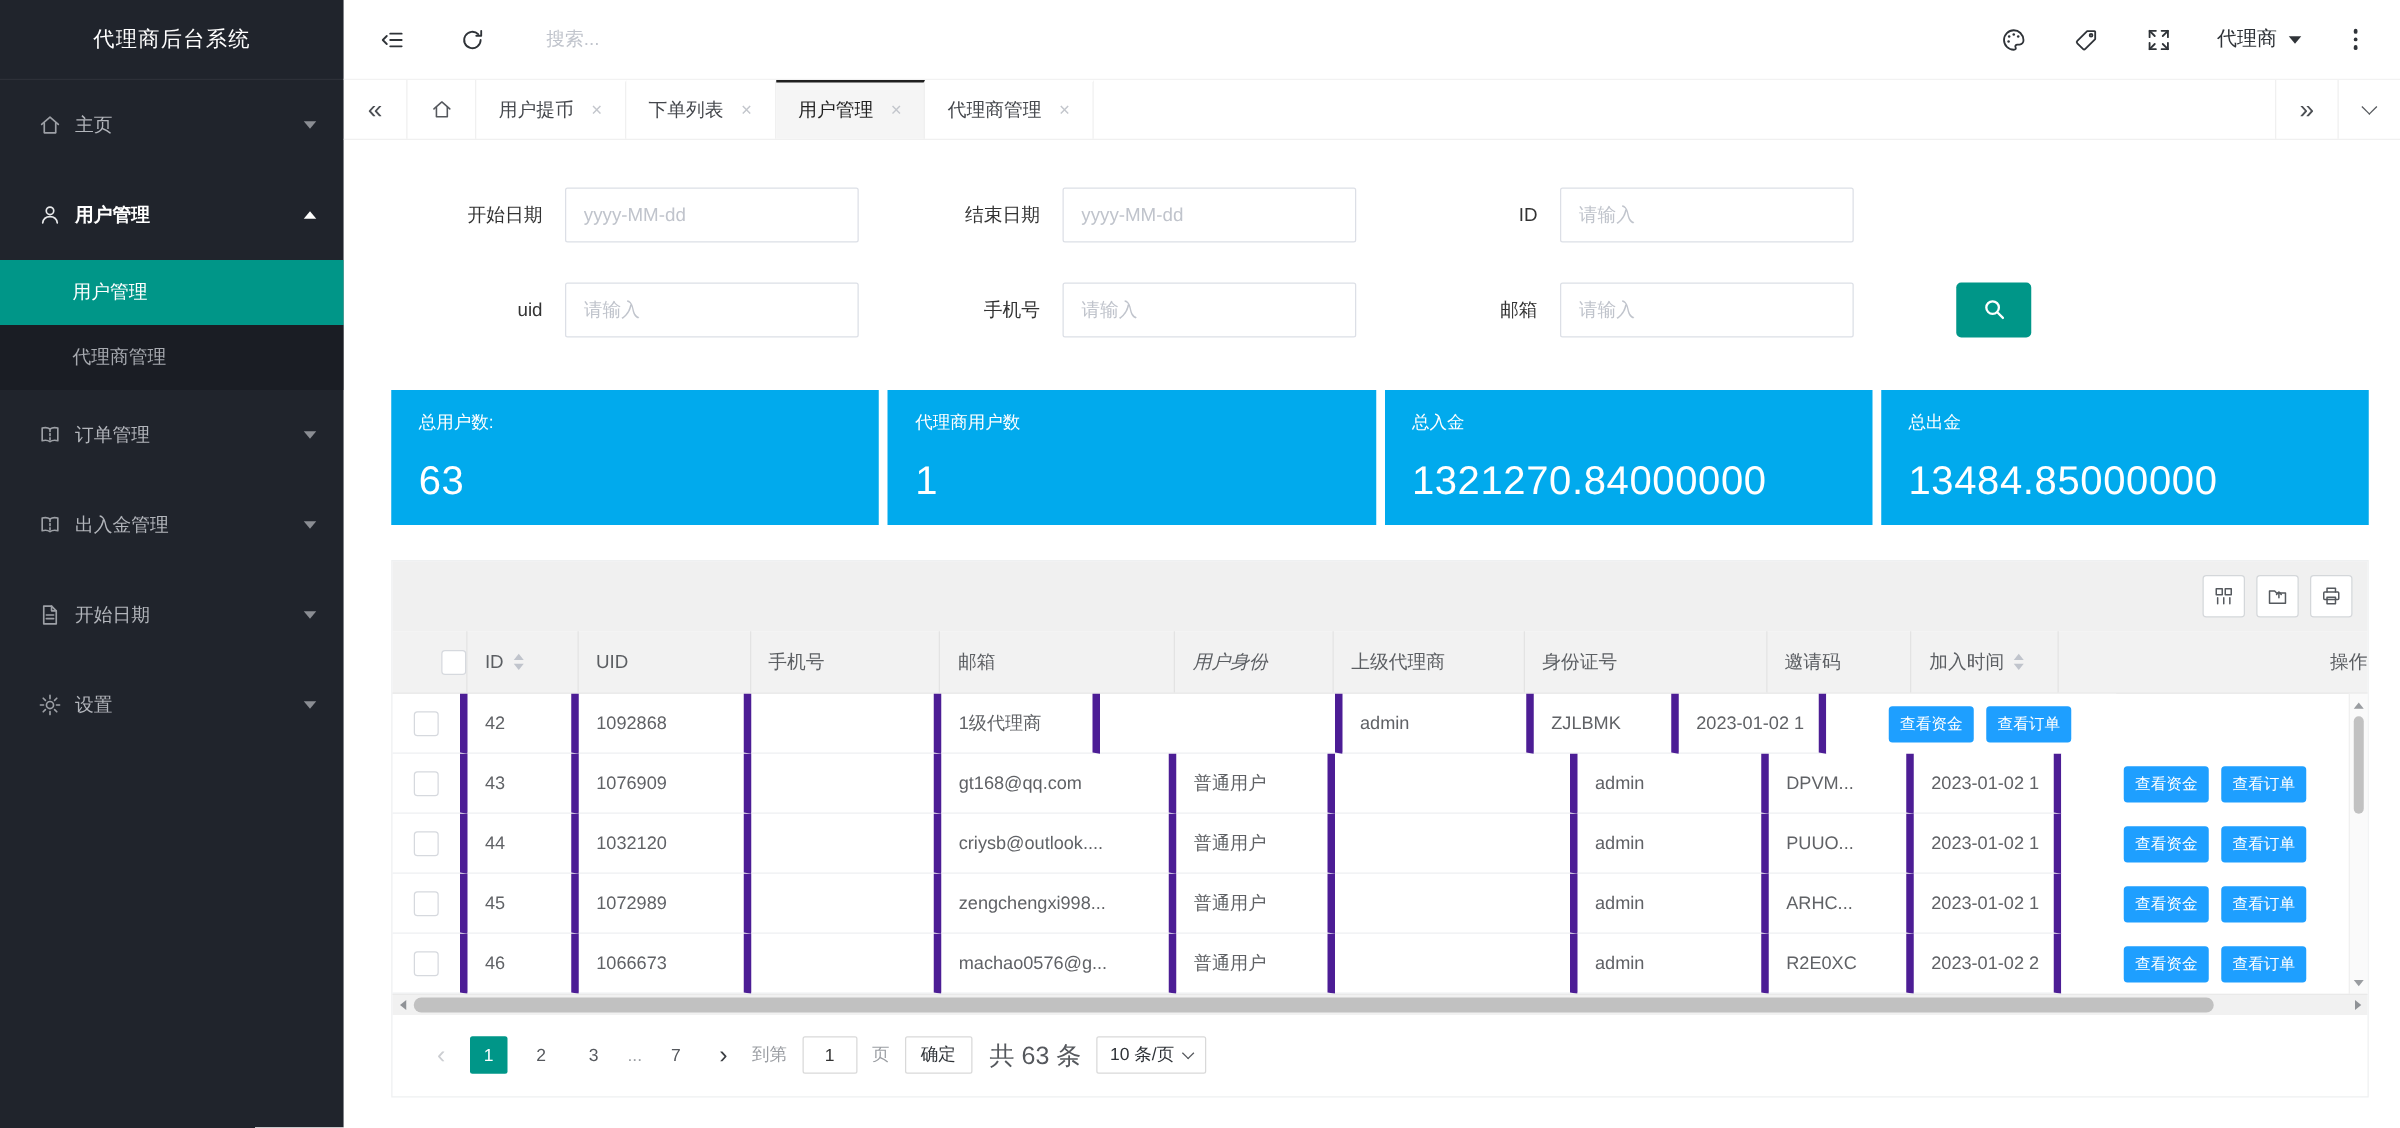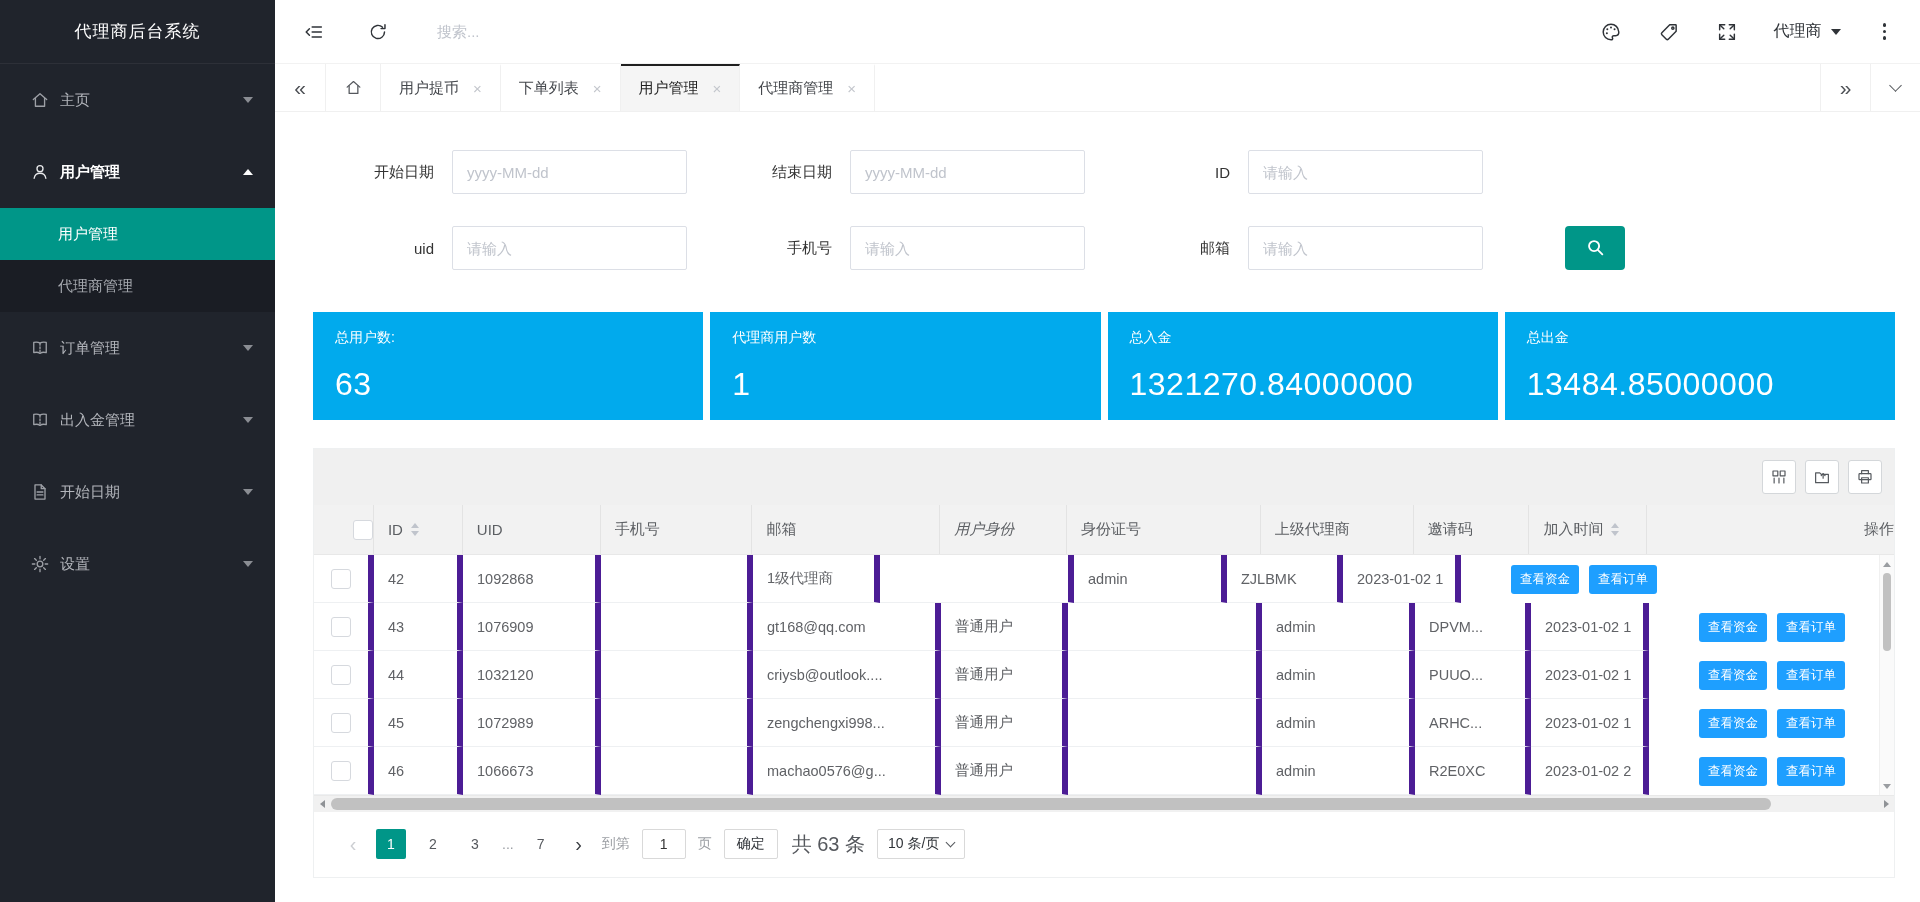--- a/index.html
+++ b/index.html
@@ -398,25 +398,25 @@
             </div>
             <div class="th" style="width: 152px;">
               <span>手机号</span>
             </div>
             <div class="th" style="width: 188px;">
               <span>邮箱</span>
             </div>
             <div class="th" style="width: 127px; font-style: italic;">
               <span>用户身份</span>
             </div>
+            <div class="th" style="width: 153px;">
+              <span>上级代理商</span>
+            </div>
             <div class="th" style="width: 194px;">
               <span>身份证号</span>
-            </div>
-            <div class="th" style="width: 153px;">
-              <span>上级代理商</span>
             </div>
             <div class="th" style="width: 116px;">
               <span>邀请码</span>
             </div>
             <div class="th" style="width: 118px;">
               <span>加入时间</span>
               <span class="sorter">
                 <i class="s-up"></i>
                 <i class="s-down"></i>
               </span>

